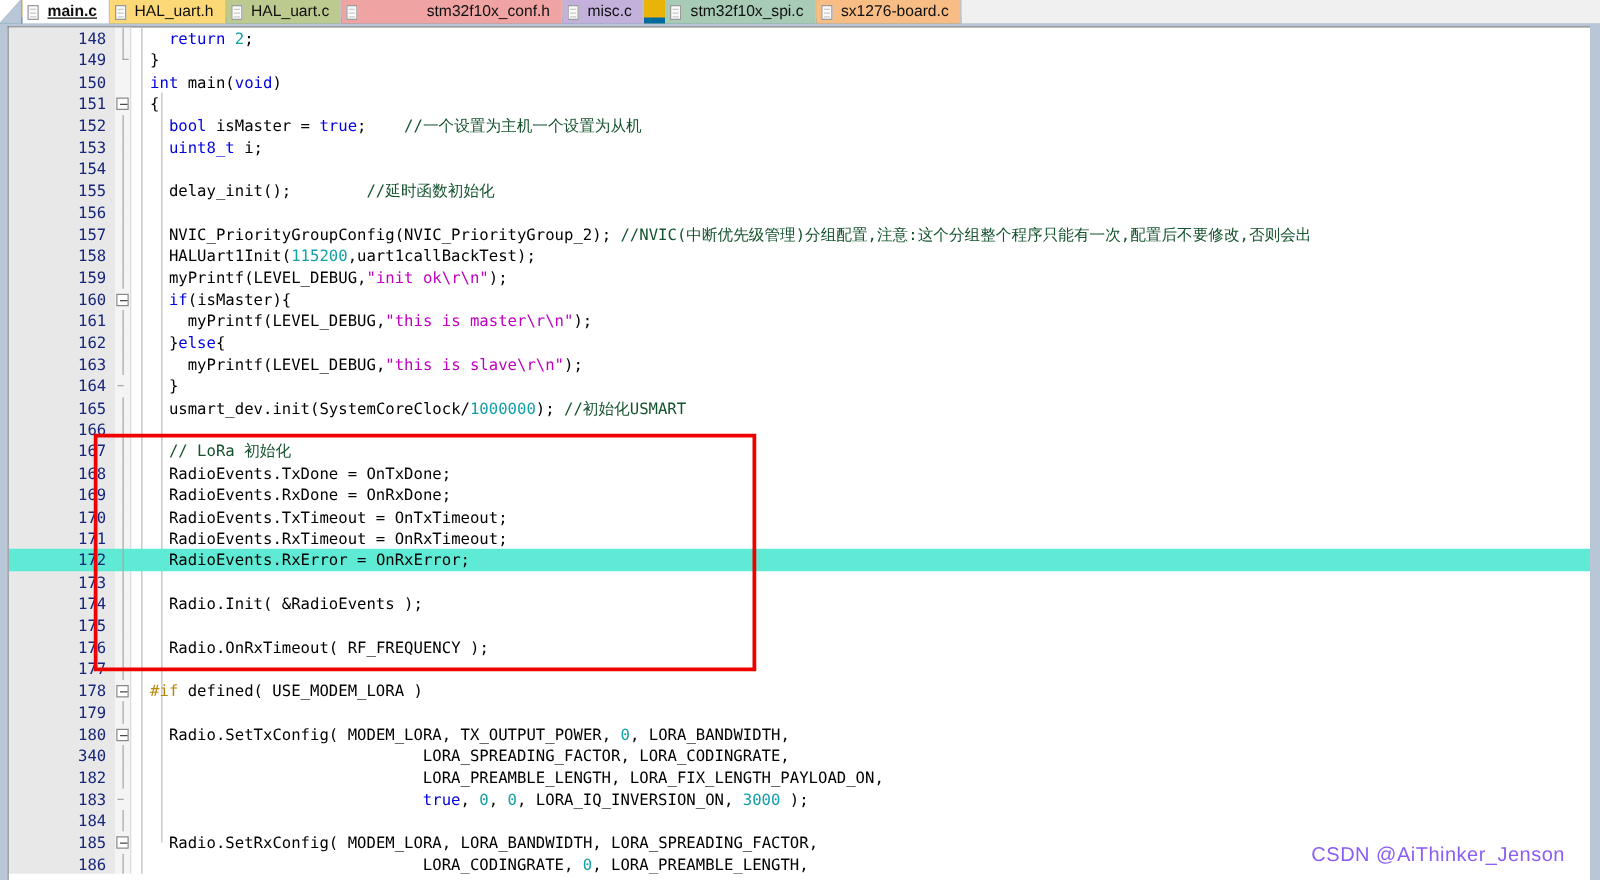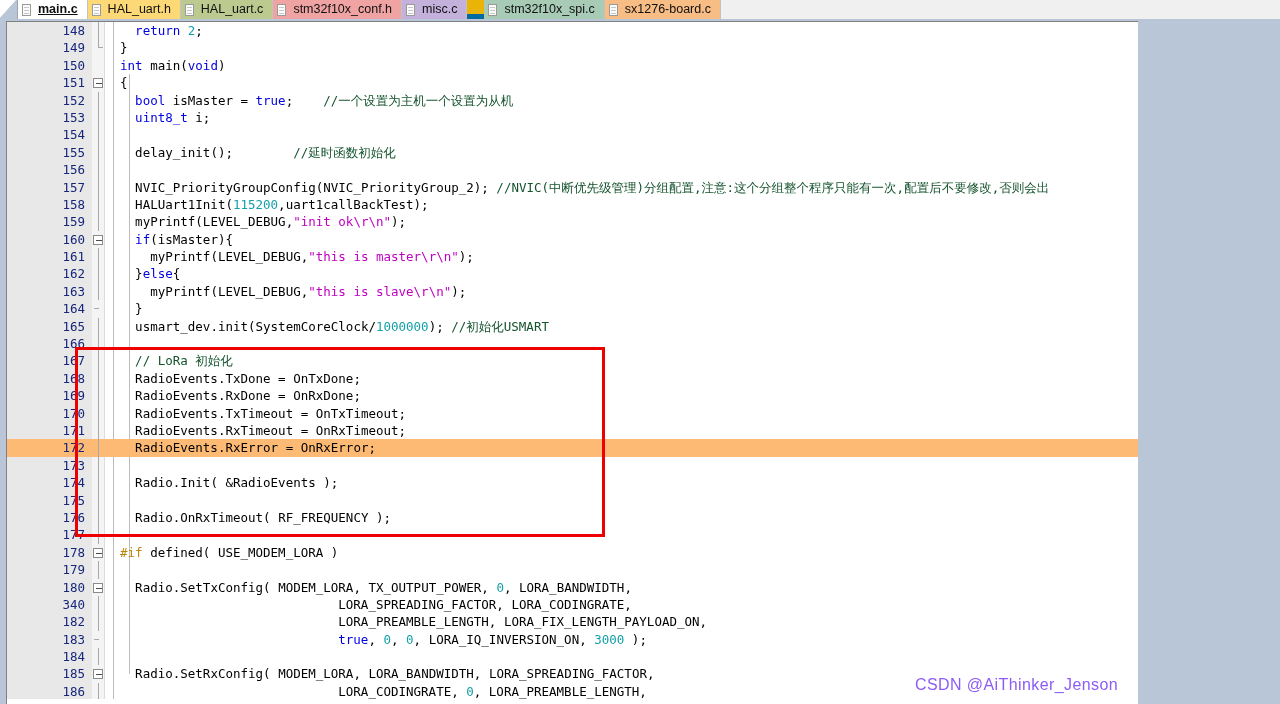--- a/index.html
+++ b/index.html
@@ -77,21 +77,21 @@
   .editor-outer {
     position: absolute;
     left: 0; top: 19px;
     width: 1280px; height: 685px;
     background: #b9c6d8;
     padding-left: 6px;
     padding-top: 2px;
   }
   .editor-frame {
     position: relative;
-    width: 1132px;
+    width: 1266px;
     height: 683px;
     background: #ffffff;
     border-left: 1px solid #808080;
     border-top: 1px solid #808080;
     overflow: hidden;
   }
 
   
   .gutter {
     position: absolute;
@@ -117,21 +117,21 @@
     line-height: 17.4px;
   }
 
   .row {
     position: relative;
     height: 17.4px;
     white-space: pre;
     display: flex;
     align-items: center;
   }
-  .row.hl { background: #fdba74; }
+  .row.hl { background: #5eead4; }
 
   .lineno {
     position: absolute;
     left: 0; top: 0;
     width: 78px;
     text-align: right;
     color: #17267a;
     font-family: "DejaVu Sans Mono", "Liberation Mono", monospace;
     font-size: 12.5px;
     line-height: 17.4px;
@@ -253,21 +253,21 @@
           <span class="tab-label">main.c</span>
         </div>
         <div class="tab" style="background: rgb(252, 217, 118);">
           <span class="tab-doc-icon"></span>
           <span class="tab-label">HAL_uart.h</span>
         </div>
         <div class="tab" style="background: rgb(188, 201, 143);">
           <span class="tab-doc-icon"></span>
           <span class="tab-label">HAL_uart.c</span>
         </div>
-        <div class="tab" style="background: rgb(240, 163, 163);">
+        <div class="tab" style="background: rgb(240, 163, 163); gap: 48px;">
           <span class="tab-doc-icon"></span>
           <span class="tab-label">stm32f10x_conf.h</span>
         </div>
         <div class="tab" style="background: rgb(195, 177, 220);">
           <span class="tab-doc-icon"></span>
           <span class="tab-label">misc.c</span>
         </div>
         <div class="tab" style="background: rgb(168, 203, 182); margin-left: 17px;">
           <span class="tab-doc-icon"></span>
           <span class="tab-label">stm32f10x_spi.c</span>

